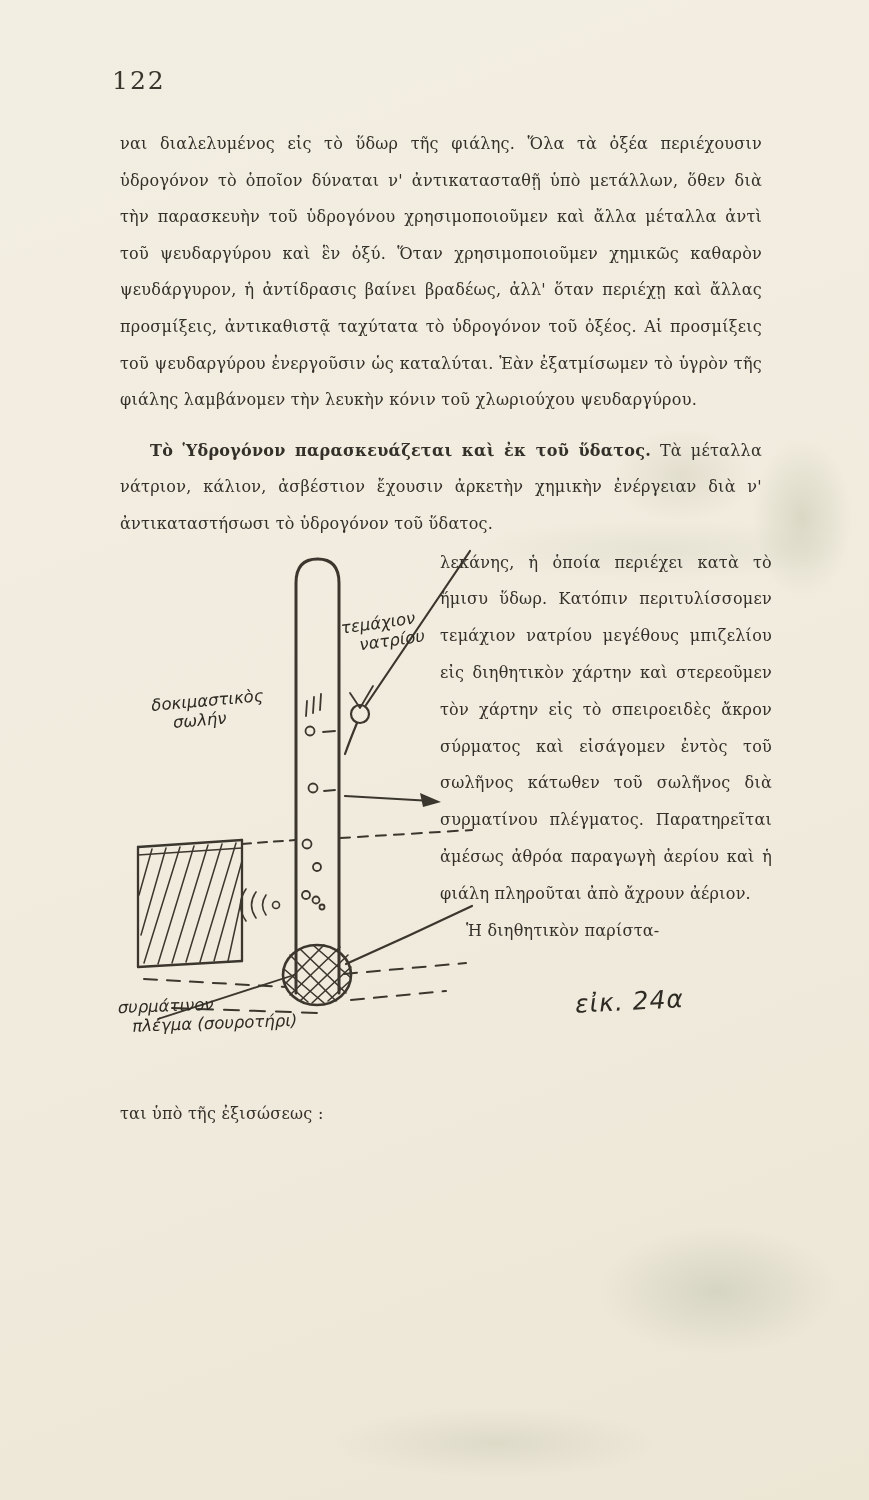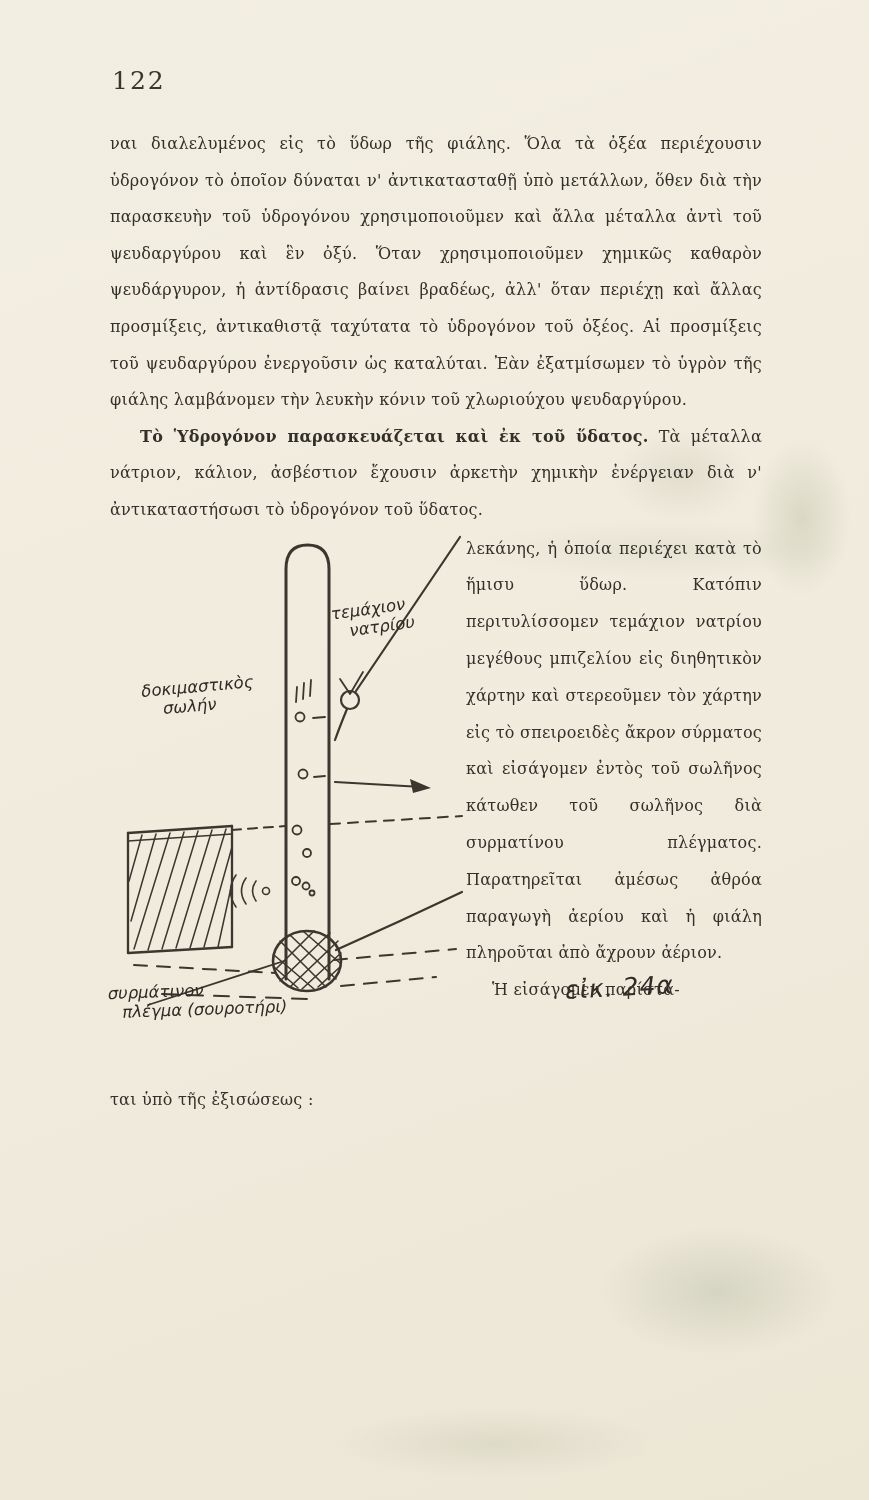--- a/index.html
+++ b/index.html
@@ -3,20 +3,21 @@
 <meta charset="utf-8">
 <style>
   * { margin:0; padding:0; box-sizing:border-box; }
   html,body { width:869px; }
   body { font-family:"DejaVu Serif","Liberation Serif",serif; background:#e8e2d2; }
 
   .page {
     position:relative; width:869px; height:1500px; overflow:hidden;
     background:linear-gradient(160deg,#f2eee1 0%, #f0ebdd 55%, #ece6d5 100%);
     color:#34302a;
+    padding-left:10px;
   }
 
   
   .stain { position:absolute; pointer-events:none; }
   .s1 { left:752px; top:438px; width:100px; height:160px;
         background:radial-gradient(ellipse at center, rgba(138,146,108,.22), rgba(138,146,108,0) 70%); }
   .s2 { left:598px; top:1226px; width:240px; height:130px;
         background:radial-gradient(ellipse at center, rgba(118,136,108,.20), rgba(118,136,108,0) 70%); }
   .s3 { left:612px; top:428px; width:140px; height:95px;
         background:radial-gradient(ellipse at center, rgba(150,150,118,.16), rgba(150,150,118,0) 70%); }
@@ -30,21 +31,21 @@
     font-size:25px; letter-spacing:2px; color:#3a362e;
   }
 
   .content { position:relative; padding:126px 107px 0 110px; }
 
   p.para {
     font-size:16px; line-height:36.6px; text-align:justify;
     letter-spacing:.25px; color:#33302a;
   }
   p.indent { text-indent:30px; }
-  .mt { }
+  .mt { margin-top:14px; }
   b.lead { font-weight:bold; }
 
   
   .figrow { position:relative; margin-top:2px; min-height:545px; }
   .figure { position:absolute; left:-6px; top:-2px; width:372px; height:535px; }
   .figure svg { display:block; }
 
   .hlabel {
     position:absolute; font-family:"DejaVu Sans","Liberation Sans",sans-serif;
     font-style:italic; font-size:16.5px; color:#2e2b24; line-height:19px;
@@ -58,21 +59,21 @@
   .mesh-label .l2 { margin-left:14px; }
 
   .caption {
     position:absolute; left:455px; top:442px;
     font-family:"DejaVu Sans","Liberation Sans",sans-serif;
     font-style:italic; font-size:25px; color:#2e2b24; transform:rotate(-3deg);
     letter-spacing:1px;
   }
 
   .col { margin-left:320px; width:332px; position:relative; }
-  .col p.para { line-height:36.8px;margin-left:36px; }
+  .col p.para { line-height:36.8px; }
   .col .p4 { text-indent:26px; }
 
   .lastline { margin-top:6px; }
 </style>
 </head>
 <body>
 
 <div class="page">
 
   <div class="stain s1"></div>
@@ -196,20 +197,20 @@
         <div class="hlabel mesh-label">
           <div class="l1">συρμάτινον</div>
           <div class="l2">πλέγμα (σουροτήρι)</div>
         </div>
       </div>
 
       <div class="caption">εἰκ. 24α</div>
 
       <div class="col">
         <p class="para">λεκάνης, ἡ ὁποία περιέχει κατὰ τὸ ἥμισυ ὕδωρ. Κατόπιν περιτυλίσσομεν τεμάχιον νατρίου μεγέθους μπιζελίου εἰς διηθητικὸν χάρτην καὶ στερεοῦμεν τὸν χάρτην εἰς τὸ σπειροειδὲς ἄκρον σύρματος καὶ εἰσάγομεν ἐντὸς τοῦ σωλῆνος κάτωθεν τοῦ σωλῆνος διὰ συρματίνου πλέγματος. Παρατηρεῖται ἀμέσως ἀθρόα παραγωγὴ ἀερίου καὶ ἡ φιάλη πληροῦται ἀπὸ ἄχρουν ἀέριον.</p>
-        <p class="para p4">Ἡ εἰσάγομεν παρίστα-</p>
+        <p class="para p4">Ἡ διηθητικὸν παρίστα-</p>
       </div>
     </div>
 
     <p class="para lastline">ται ὑπὸ τῆς ἐξισώσεως :</p>
 
   </div>
 </div>
 
 </body></html>

